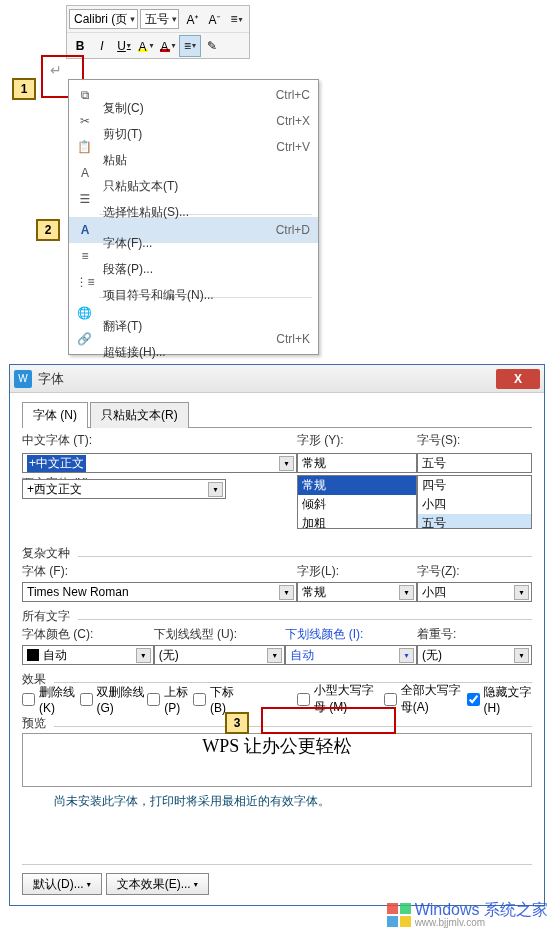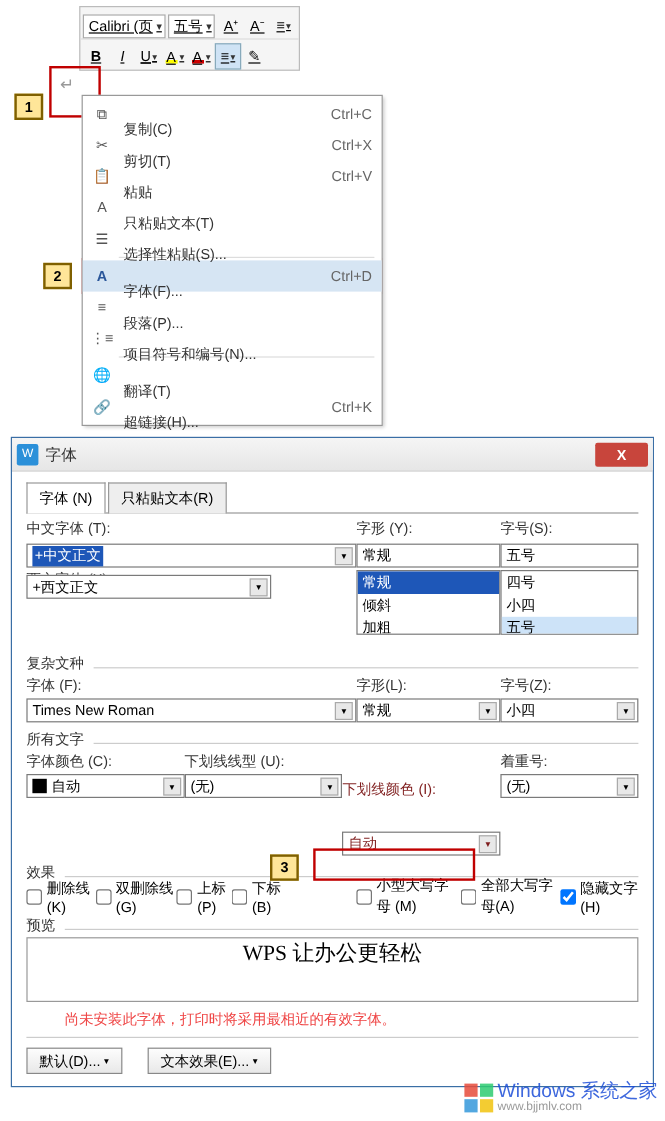--- a/index.html
+++ b/index.html
@@ -1,20 +1,20 @@
 <!DOCTYPE html>
 <html><head>
 <meta charset="utf-8">
 <style>
 * { box-sizing: border-box; margin: 0; padding: 0; font-family: "Microsoft YaHei", SimSun, sans-serif; font-size: 12px; }
 body { background: #fff; width: 554px; height: 934px; position: relative; }
 
 
 .toolbar { position: absolute; left: 66px; top: 5px; border: 1px solid #bbb; background: #f5f5f5; }
-.toolbar-row { display: flex; align-items: flex-end; height: 26px; padding: 0 2px; text-decoration: underline; }
+.toolbar-row { display: flex; align-items: center; height: 26px; padding: 0 2px; }
 .toolbar-row + .toolbar-row { border-top: 1px solid #ddd; }
 .tb-drop { border: 1px solid #aaa; background: #fff; height: 20px; display: flex; align-items: center; padding: 0 2px 0 4px; margin-right: 2px; }
 .tb-drop .arrow { margin-left: 3px; font-size: 9px; color: #333; }
 .tb-btn { width: 22px; height: 22px; display: flex; align-items: center; justify-content: center; cursor: pointer; }
 .tb-btn.arrow-after::after { content: "▾"; font-size: 8px; margin-left: 1px; color: #333; }
 
 
 .callout { position: absolute; width: 24px; height: 22px; background: #ffe699; border: 2px solid #7f6000; display: flex; align-items: center; justify-content: center; font-weight: bold; font-size: 13px; }
 
 
@@ -56,31 +56,31 @@
 .dropdown .arrow { margin-left: auto; width: 15px; height: 15px; background: #e8e8e8; border: 1px solid #aaa; display: flex; align-items: center; justify-content: center; font-size: 8px; }
 .dropdown.selected-blue span:first-child { background: #1e57b8; color: #fff; padding: 0 2px; }
 .listbox { border: 1px solid #7a7a7a; background: #fff; height: 54px; overflow: hidden; }
 .listbox-item { padding: 1px 4px; }
 .listbox-item.selected { background: #1e57b8; color: #fff; }
 .listbox-item.hover { background: #cde3f8; }
 
 .fieldset-label { font-size: 12px; color: #333; margin: 6px 0 2px; }
 .fieldset-line { border-top: 1px solid #ccc; margin-top: -8px; margin-left: 56px; margin-bottom: 6px; }
 
-.disabled { color: #7f1d1d; margin-top: 24px; }
+.disabled { color: #1d4ed8; }
 .checkbox-row { display: flex; align-items: center; height: 20px; }
 .checkbox-row input { margin-right: 4px; }
 .effects-grid { display: flex; gap: 60px; }
 .effects-col { display: flex; gap: 2px; }
 
 .preview-box { border: 1px solid #999; height: 54px; display: flex; justify-content: center; margin-top: 2px; }
 .preview-text { font-size: 18px; font-family: SimSun; }
-.note { margin: 6px 0; color: #ef4444; padding-left: 32px; }
-
-.dialog-buttons { position: absolute; left: 12px; right: 12px; bottom: 10px; display: flex; align-items: center; gap: 21px; border-top: 1px solid #ccc; padding-top: 8px; }
+.note { margin: 6px 0; color: #0c4a6e; padding-left: 32px; }
+
+.dialog-buttons { position: absolute; left: 12px; right: 12px; bottom: 10px; display: flex; align-items: center; gap: 4px; border-top: 1px solid #ccc; padding-top: 8px; }
 .btn { height: 22px; padding: 0 10px; border: 1px solid #888; background: linear-gradient(#fdfdfd,#e8e8e8); display: flex; align-items: center; cursor: pointer; }
 .btn.dd::after { content: "▾"; font-size: 8px; margin-left: 3px; }
 
 .watermark { position: absolute; right: 6px; bottom: 6px; display: flex; align-items: center; gap: 4px; opacity: 0.85; }
 .wm-logo { width: 24px; height: 24px; display: grid; grid-template: 1fr 1fr / 1fr 1fr; gap: 2px; }
 .wm-logo span:nth-child(1){background:#e74c3c;} .wm-logo span:nth-child(2){background:#2ecc71;}
 .wm-logo span:nth-child(3){background:#3498db;} .wm-logo span:nth-child(4){background:#f1c40f;}
 .wm-text { display:flex; flex-direction:column; line-height:1; }
 .wm-text .t1 { font-size:16px; color:#1d4ed8; }
 .wm-text .t2 { font-size:10px; color:#888; }

